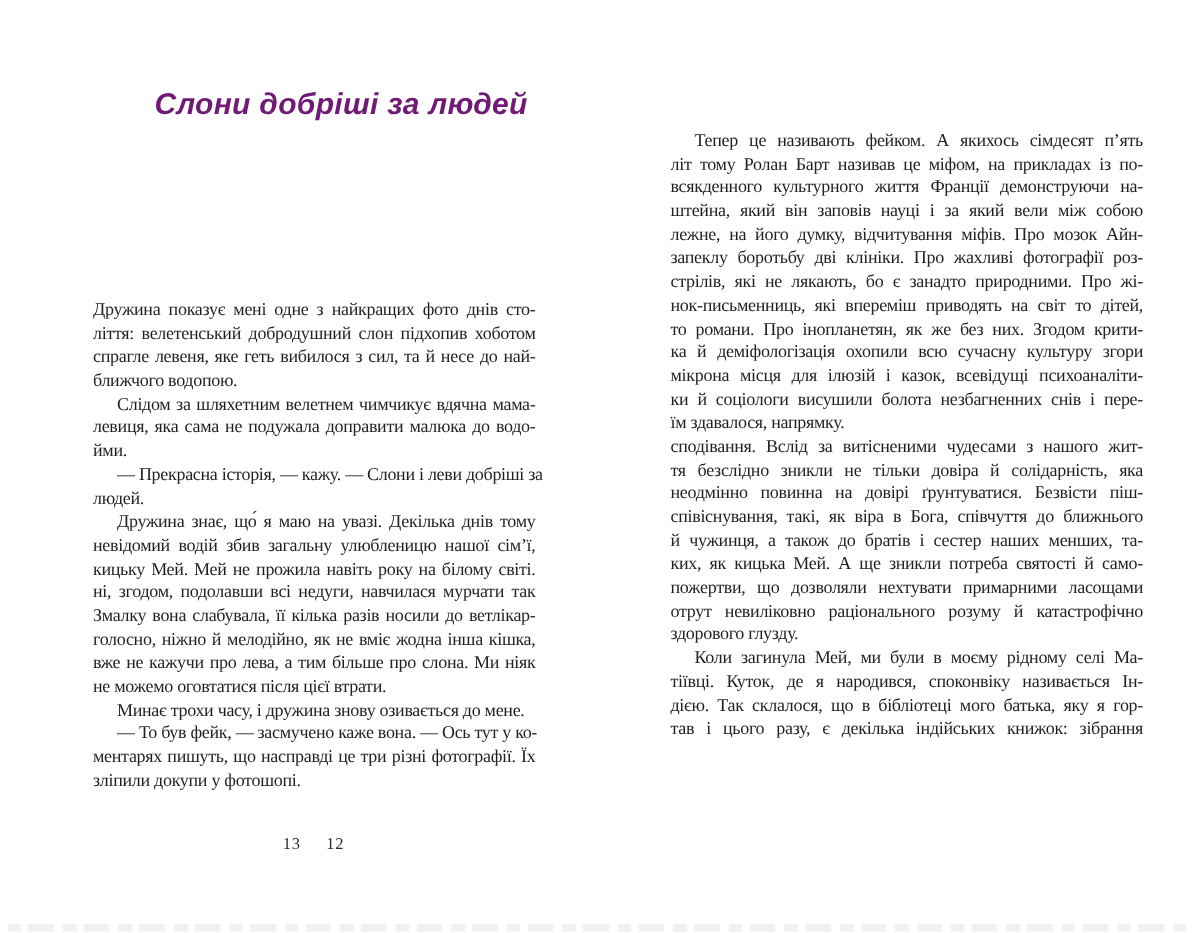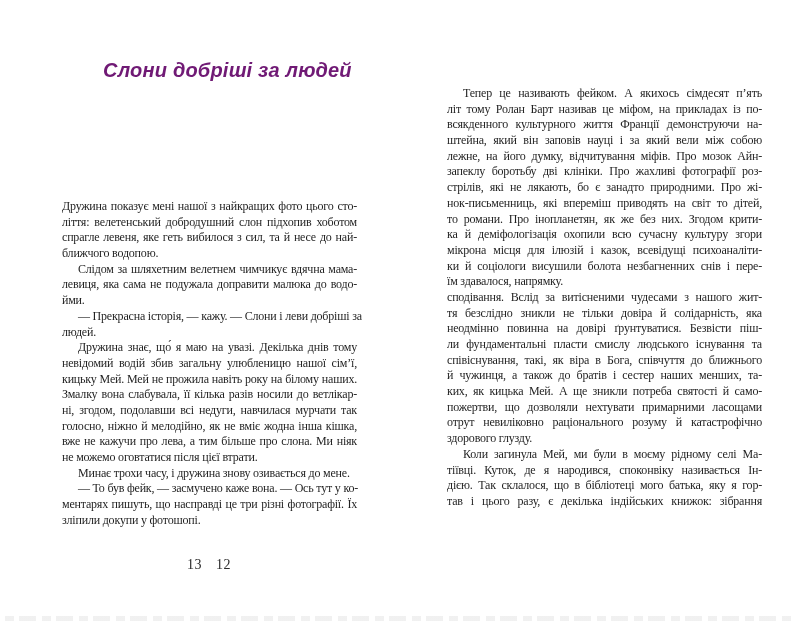--- a/index.html
+++ b/index.html
@@ -67,21 +67,21 @@
   }
   .tline.indent {
     padding-left: 16px;
   }
 
   .page-number {
     position: absolute;
     top: 557px;
     width: 295px;
     text-align: center;
-    font-size: 14px;
+    font-size: 11px;
     letter-spacing: 0.5px;
     color: #2b2b2b;
   }
   .page-number.pn-left  { left: 76px; }
   .page-number.pn-right { left: 47px; }
 
   .page-edges {
     position: absolute;
     left: 5px;
     right: 5px;
@@ -97,34 +97,34 @@
   }
 </style>
 </head>
 <body>
 
 <div class="book">
 
   <section class="page left">
     <h1 class="chapter-title">Слони добріші за людей</h1>
     <div class="text-block left-col" id="left-lines">
-        <div class="tline">Дружина показує мені нашої з найкращих фото цього сто-</div>
+        <div class="tline">Дружина показує мені одне з найкращих фото днів сто-</div>
         <div class="tline">ліття: велетенський добродушний слон підхопив хоботом</div>
         <div class="tline">спрагле левеня, яке геть вибилося з сил, та й несе до най-</div>
         <div class="tline end">ближчого водопою.</div>
         <div class="tline indent">Слідом за шляхетним велетнем чимчикує вдячна мама-</div>
         <div class="tline">левиця, яка сама не подужала доправити малюка до водо-</div>
         <div class="tline end">йми.</div>
         <div class="tline indent">— Прекрасна історія, — кажу. — Слони і леви добріші за</div>
         <div class="tline end">людей.</div>
         <div class="tline indent">Дружина знає, що́ я маю на увазі. Декілька днів тому</div>
         <div class="tline">невідомий водій збив загальну улюбленицю нашої сім’ї,</div>
-        <div class="tline">кицьку Мей. Мей не прожила навіть року на білому наших.</div>
+        <div class="tline">кицьку Мей. Мей не прожила навіть року на білому світі.</div>
+        <div class="tline">ні, згодом, подолавши всі недуги, навчилася мурчати так</div>
         <div class="tline">Змалку вона слабувала, її кілька разів носили до ветлікар-</div>
-        <div class="tline">ні, згодом, подолавши всі недуги, навчилася мурчати так</div>
         <div class="tline">голосно, ніжно й мелодійно, як не вміє жодна інша кішка,</div>
         <div class="tline">вже не кажучи про лева, а тим більше про слона. Ми ніяк</div>
         <div class="tline end">не можемо оговтатися після цієї втрати.</div>
         <div class="tline indent end">Минає трохи часу, і дружина знову озивається до мене.</div>
         <div class="tline indent">— То був фейк, — засмучено каже вона. — Ось тут у ко-</div>
         <div class="tline">ментарях пишуть, що насправді це три різні фотографії. Їх</div>
         <div class="tline end">зліпили докупи у фотошопі.</div>
       </div>
   </section>
 
@@ -139,21 +139,20 @@
         <div class="tline">стрілів, які не лякають, бо є занадто природними. Про жі-</div>
         <div class="tline">нок-письменниць, які впереміш приводять на світ то дітей,</div>
         <div class="tline">то романи. Про інопланетян, як же без них. Згодом крити-</div>
         <div class="tline">ка й деміфологізація охопили всю сучасну культуру згори</div>
         <div class="tline">мікрона місця для ілюзій і казок, всевідущі психоаналіти-</div>
         <div class="tline">ки й соціологи висушили болота незбагненних снів і пере-</div>
         <div class="tline end">їм здавалося, напрямку.</div>
         <div class="tline">сподівання. Вслід за витісненими чудесами з нашого жит-</div>
         <div class="tline">тя безслідно зникли не тільки довіра й солідарність, яка</div>
         <div class="tline">неодмінно повинна на довірі ґрунтуватися. Безвісти піш-</div>
-        <div class="tline">ли фундаментальні пласти смислу людського існування та</div>
         <div class="tline">співіснування, такі, як віра в Бога, співчуття до ближнього</div>
         <div class="tline">й чужинця, а також до братів і сестер наших менших, та-</div>
         <div class="tline">ких, як кицька Мей. А ще зникли потреба святості й само-</div>
         <div class="tline">пожертви, що дозволяли нехтувати примарними ласощами</div>
         <div class="tline">отрут невиліковно раціонального розуму й катастрофічно</div>
         <div class="tline end">здорового глузду.</div>
         <div class="tline indent">Коли загинула Мей, ми були в моєму рідному селі Ма-</div>
         <div class="tline">тіївці. Куток, де я народився, споконвіку називається Ін-</div>
         <div class="tline">дією. Так склалося, що в бібліотеці мого батька, яку я гор-</div>
         <div class="tline">тав і цього разу, є декілька індійських книжок: зібрання</div>

